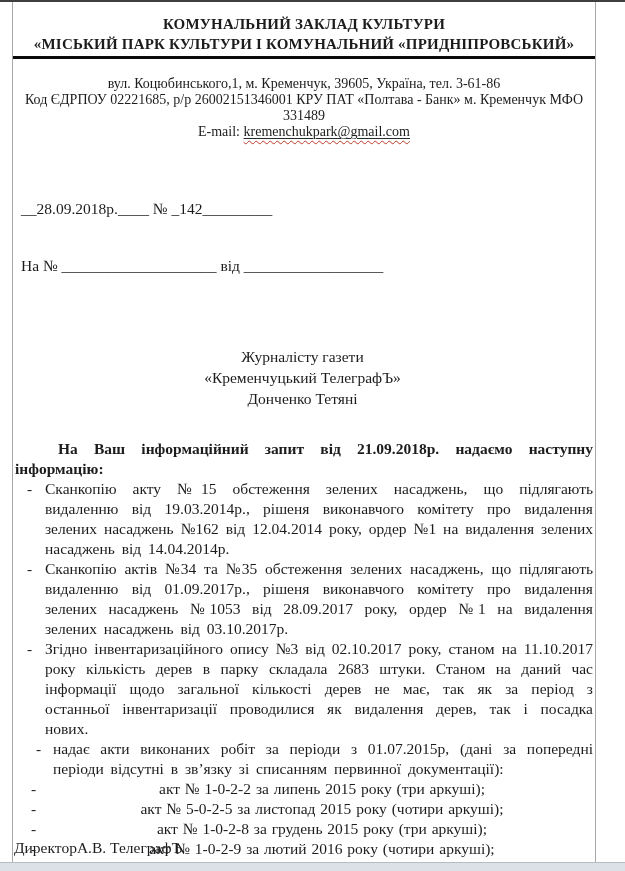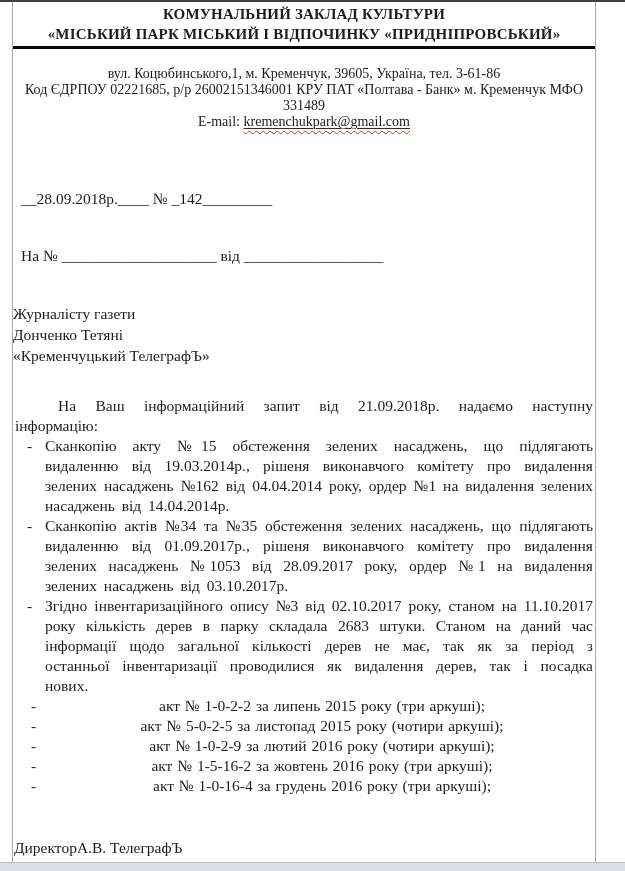--- a/index.html
+++ b/index.html
@@ -31,21 +31,21 @@
   .page {
     position: absolute;
     left: 12px; top: 2px;
     width: 584px; height: 860px;
     border-left: 1px solid #a8a8a8;
     border-right: 1px solid #a8a8a8;
     background: #ffffff;
     box-sizing: border-box;
   }
   .letterhead {
-    padding-top: 2px;
+    padding-top: 12px;
     text-align: center;
     font-weight: bold;
     font-size: 15px;
     line-height: 20px;
     letter-spacing: 0.2px;
   }
   .letterhead-rule {
     height: 0;
     border: none;
     border-top: 3px solid #0a0a0a;
@@ -60,36 +60,38 @@
   .email-wrap { text-decoration: underline wavy #c03a2b 1px; text-underline-offset: 4px; }
   .email-inner { text-decoration: underline solid #2a2a2a 1px; text-underline-offset: 2px; }
   .ref-block {
     margin-top: 21px;
     padding-left: 8px;
     font-size: 15.5px;
     line-height: 19px;
     white-space: pre;
   }
   .addressee {
+    margin-top: 33px;
     padding-right: 3px;
-    text-align: left;
+    text-align: center;
     font-size: 15.5px;
     line-height: 21px;
     font-family: Liberation Serif, serif;
   }
   .body-text {
     margin-top: 30px;
     font-size: 15.5px;
     line-height: 20px;
     text-align: justify;
     word-spacing: 3px;
   }
   .intro {
     margin: 15px 2px 0 2px;
     text-indent: 43px;
+    font-weight: bold;
   }
   ul.dash-list, ul.acts-list { list-style: none; margin: 0; padding: 0; }
   ul.dash-list > li {
     position: relative;
     margin: 0 2px 0 0;
     padding-left: 32px;
   }
   ul.dash-list > li::before {
     content: "-";
     position: absolute;
@@ -123,51 +125,53 @@
 </head>
 <body>
 
 <div class="canvas">
   <div class="top-border"></div>
 
   <div class="page">
 
     <div class="letterhead">
       <div>КОМУНАЛЬНИЙ ЗАКЛАД КУЛЬТУРИ</div>
-      <div>«МІСЬКИЙ ПАРК МІСЬКИЙ І ВІДПОЧИНКУ «ПРИДНІПРОВСЬКИЙ»</div>
+      <div>«МІСЬКИЙ ПАРК КУЛЬТУРИ І КОМУНАЛЬНИЙ «ПРИДНІПРОВСЬКИЙ»</div>
     </div>
     <hr class="letterhead-rule">
 
     <div class="contacts">
       <div>вул. Коцюбинського,1, м. Кременчук, 39605, Україна, тел. 3-61-86</div>
       <div>Код ЄДРПОУ 02221685, р/р 26002151346001 КРУ ПАТ «Полтава - Банк» м. Кременчук МФО 331489</div>
       <div><span>E-mail: </span><span class="email-wrap"><span class="email-inner">kremenchukpark@gmail.com</span></span></div>
     </div>
 
     <div class="ref-block">
       <div>__28.09.2018р.____ № _142_________</div>
       <div>На № ____________________ від __________________</div>
     </div>
 
     <div class="addressee">
       <div>Журналісту газети</div>
+      <div>«Кременчуцький ТелеграфЪ»</div>
       <div>Донченко Тетяні</div>
-      <div>«Кременчуцький ТелеграфЪ»</div>
     </div>
 
     <div class="body-text">
       <p class="intro">На Ваш інформаційний запит від 21.09.2018р. надаємо наступну інформацію:</p>
       <ul class="dash-list">
-        <li>Сканкопію акту №15 обстеження зелених насаджень, що підлягають видаленню від 19.03.2014р., рішеня виконавчого комітету про видалення зелених насаджень №162 від 04.04.2014 року, ордер №1 на видалення зелених насаджень від 14.04.2014р.</li>
+        <li>Сканкопію акту №15 обстеження зелених насаджень, що підлягають видаленню від 19.03.2014р., рішеня виконавчого комітету про видалення зелених насаджень №162 від 12.04.2014 року, ордер №1 на видалення зелених насаджень від 14.04.2014р.</li>
         <li>Сканкопію актів №34 та №35 обстеження зелених насаджень, що підлягають видаленню від 01.09.2017р., рішеня виконавчого комітету про видалення зелених насаджень №1053 від 28.09.2017 року, ордер №1 на видалення зелених насаджень від 03.10.2017р.</li>
         <li>Згідно інвентаризаційного опису №3 від 02.10.2017 року, станом на 11.10.2017 року кількість дерев в парку складала 2683 штуки. Станом на даний час інформації щодо загальної кількості дерев не має, так як за період з останньої інвентаризації проводилися як видалення дерев, так і посадка нових.</li>
+        <li class="indent-more">надає акти виконаних робіт за періоди з 01.07.2015р, (дані за попередні періоди відсутні в зв’язку зі списанням первинної документації):</li>
       </ul>
       <ul class="acts-list">
         <li>акт № 1-0-2-2 за липень 2015 року (три аркуші);</li>
         <li>акт № 5-0-2-5 за листопад 2015 року (чотири аркуші);</li>
+        <li>акт № 1-0-2-8 за грудень 2015 року (три аркуші);</li>
         <li>акт № 1-0-2-9 за лютий 2016 року (чотири аркуші);</li>
         <li>акт № 1-5-16-2 за жовтень 2016 року (три аркуші);</li>
         <li>акт № 1-0-16-4 за грудень 2016 року (три аркуші);</li>
 
       </ul>
     </div>
 
     <div class="signature-row">
       <span>Директор</span>
       <span>А.В. ТелеграфЪ</span>

